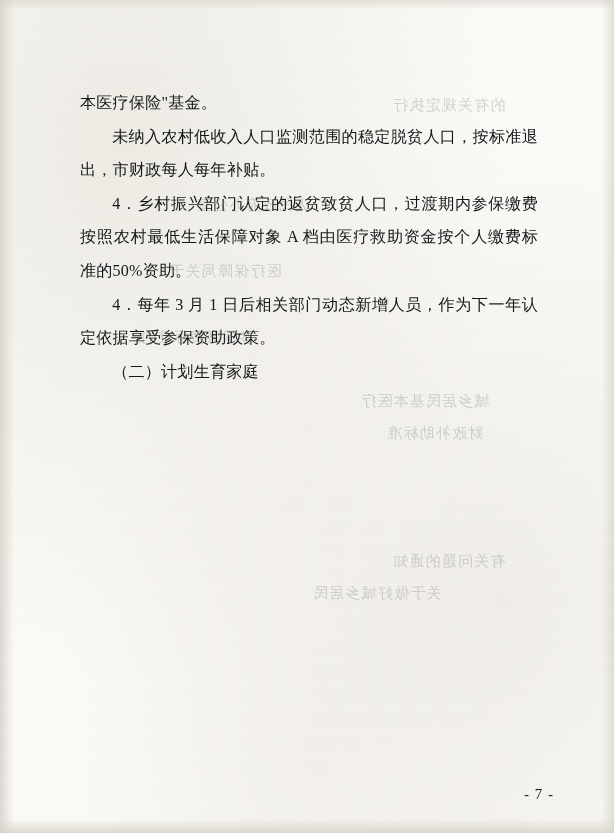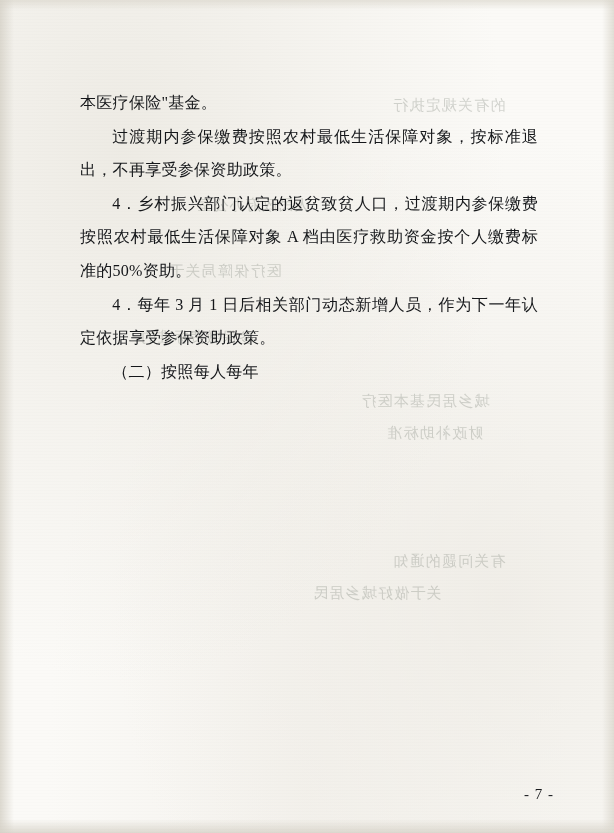--- a/index.html
+++ b/index.html
@@ -122,22 +122,22 @@
       <div class="bleed" style="left: 168px; top: 262px; font-size: 15px;">医疗保障局关于</div>
       <div class="bleed" style="left: 140px; top: 328px; font-size: 15px;">参保缴费标准的</div>
       <div class="bleed" style="left: 360px; top: 392px; font-size: 15px;">城乡居民基本医疗</div>
       <div class="bleed" style="left: 386px; top: 424px; font-size: 15px;">财政补助标准</div>
       <div class="bleed" style="left: 392px; top: 552px; font-size: 15px;">有关问题的通知</div>
       <div class="bleed" style="left: 312px; top: 584px; font-size: 15px;">关于做好城乡居民</div>
     </div>
 
   <div class="body-text">
     <p class="noindent">本医疗保险"基金。</p>
-    <p>过渡期内参保缴费按照农村最低生活保障对象，按标准退出，不再享受参保资助政策。</p>
+    <p>未纳入农村低收入人口监测范围的稳定脱贫人口，按标准退出，市财政每人每年补贴。</p>
     <p>4．乡村振兴部门认定的返贫致贫人口，过渡期内参保缴费按照农村最低生活保障对象 A 档由医疗救助资金按个人缴费标准的50%资助。</p>
     <p>4．每年 3 月 1 日后相关部门动态新增人员，作为下一年认定依据享受参保资助政策。</p>
-    <p>（二）按照每人每年</p>
+    <p>（二）计划生育家庭</p>
   </div>
 
   <div class="page-number">- 7 -</div>
 
   <div class="grain"></div>
 </div>
 
 </body></html>

